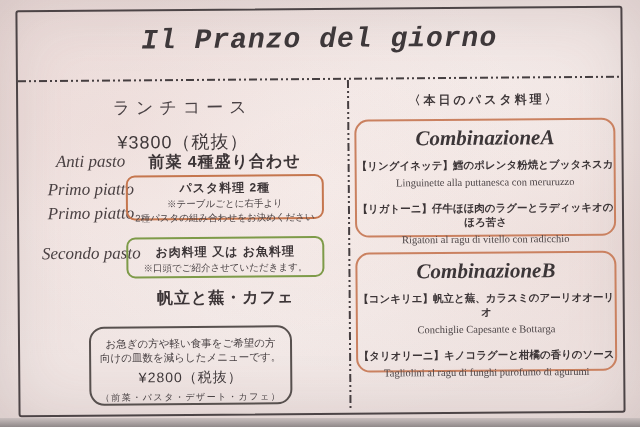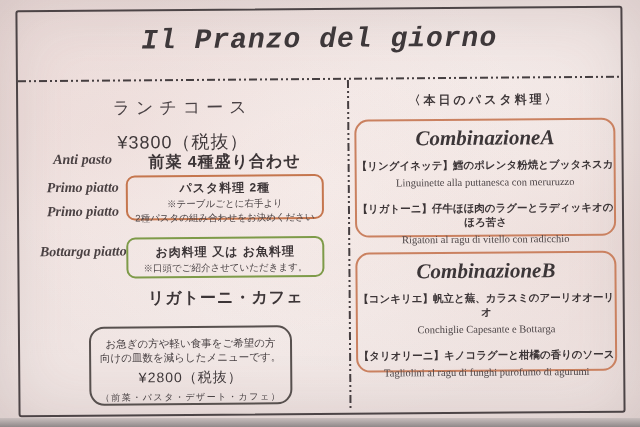--- a/index.html
+++ b/index.html
@@ -23,23 +23,23 @@
     font-style:italic;font-weight:bold;font-size:28px;letter-spacing:1px;color:#3e383a;}
   .hr-dashdot{position:absolute;left:0;top:68px;width:603px;height:2px;
     background:repeating-linear-gradient(90deg,#453e40 0 8px,transparent 8px 11px,#453e40 11px 13px,transparent 13px 16px,#453e40 16px 18px,transparent 18px 21px);}
   .v-dashdot{position:absolute;left:329px;top:70px;width:2px;height:331px;
     background:repeating-linear-gradient(180deg,#453e40 0 8px,transparent 8px 11px,#453e40 11px 13px,transparent 13px 16px,#453e40 16px 18px,transparent 18px 21px);}
   .jp{color:#433c3e;}
   .left-heading{position:absolute;left:0;top:85px;width:329px;text-align:center;
     font-size:17px;letter-spacing:6px;color:#4a4245;}
   .left-price{position:absolute;left:0;top:119px;width:329px;text-align:center;
     font-size:18px;letter-spacing:1px;color:#3f383a;}
-  .course-label{position:absolute;left:12px;width:104px;text-align:center;
-    font-family:"Liberation Serif",serif;font-style:italic;font-weight:700;
-    font-size:14px;color:#4a4143;}
+  .course-label{position:absolute;left:20px;width:104px;text-align:center;
+    font-family:"Liberation Serif",serif;font-style:italic;font-weight:400;
+    font-size:17px;color:#4a4143;}
   .dishcol{position:absolute;left:107px;width:198px;text-align:center;}
   .dish-line{font-size:16px;letter-spacing:1px;color:#3c3537;font-weight:bold;}
   .round-box{position:absolute;box-sizing:border-box;text-align:center;border-radius:9px;}
   .box-pasta{left:107px;top:164px;width:198px;height:45px;border:2px solid #c5764e;padding-top:3px;}
   .box-main{left:107px;top:226px;width:198px;height:41px;border:2px solid #7e9b49;padding-top:5px;}
   .box-title{font-size:12px;font-weight:bold;color:#3c3537;letter-spacing:1px;}
   .box-note{font-size:9.5px;color:#4a4345;margin-top:1px;}
   .box-light{left:69px;top:315px;width:203px;height:79px;border:2px solid #57504e;border-radius:15px;padding-top:9px;}
   .light-line{font-size:10.5px;color:#453e40;}
   .light-price{font-size:14px;color:#3f383a;margin-top:4px;letter-spacing:1px;}
@@ -66,39 +66,39 @@
       <div class="title">Il Pranzo del giorno</div>
       <div class="hr-dashdot"></div>
       <div class="v-dashdot"></div>
 
       <div class="left-heading jp">ランチコース</div>
       <div class="left-price">¥3800（税抜）</div>
 
       <div class="course-label" style="top:140px">Anti pasto</div>
       <div class="course-label" style="top:168px">Primo piatto</div>
       <div class="course-label" style="top:192px">Primo piatto</div>
-      <div class="course-label" style="top:232px">Bottarga piatto</div>
+      <div class="course-label" style="top:232px">Secondo pasto</div>
 
       <div class="dishcol" style="top:141px">
         <span class="dish-line">前菜 4種盛り合わせ</span>
       </div>
 
       <div class="round-box box-pasta">
         <div class="box-title">パスタ料理 2種</div>
         <div class="box-note">※テーブルごとに右手より</div>
         <div class="box-note">2種パスタの組み合わせをお決めください</div>
       </div>
 
       <div class="round-box box-main">
         <div class="box-title">お肉料理 又は お魚料理</div>
         <div class="box-note">※口頭でご紹介させていただきます。</div>
       </div>
 
       <div class="dishcol" style="top:277px">
-        <span class="dish-line">リガトーニ・カフェ</span>
+        <span class="dish-line">帆立と蕪・カフェ</span>
       </div>
 
       <div class="round-box box-light">
         <div class="light-line">お急ぎの方や軽い食事をご希望の方</div>
         <div class="light-line">向けの皿数を減らしたメニューです。</div>
         <div class="light-price">¥2800（税抜）</div>
         <div class="light-includes">（前菜・パスタ・デザート・カフェ）</div>
       </div>
 
       <div class="right-heading jp">〈本日のパスタ料理〉</div>

